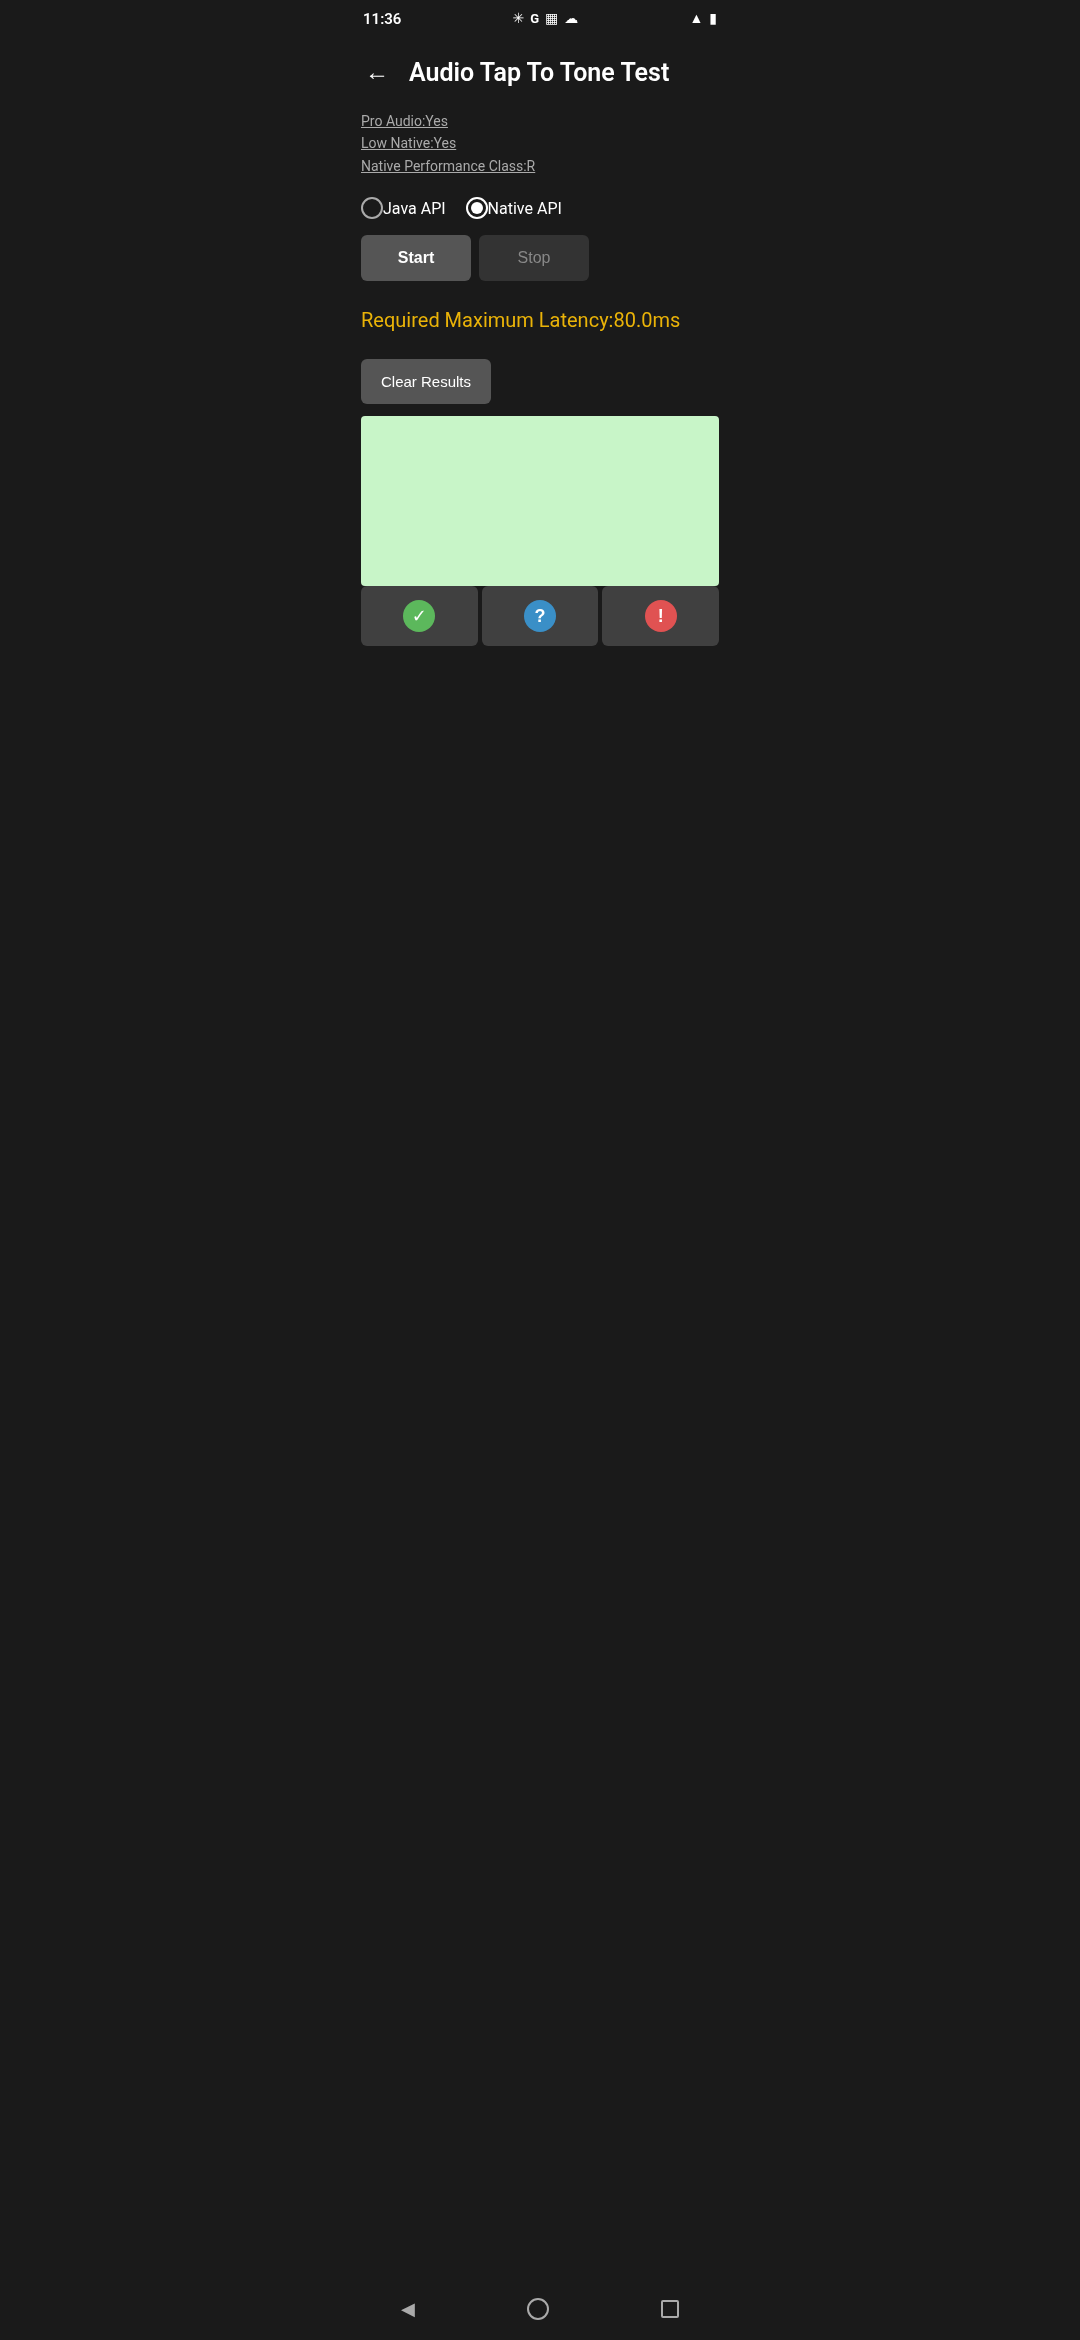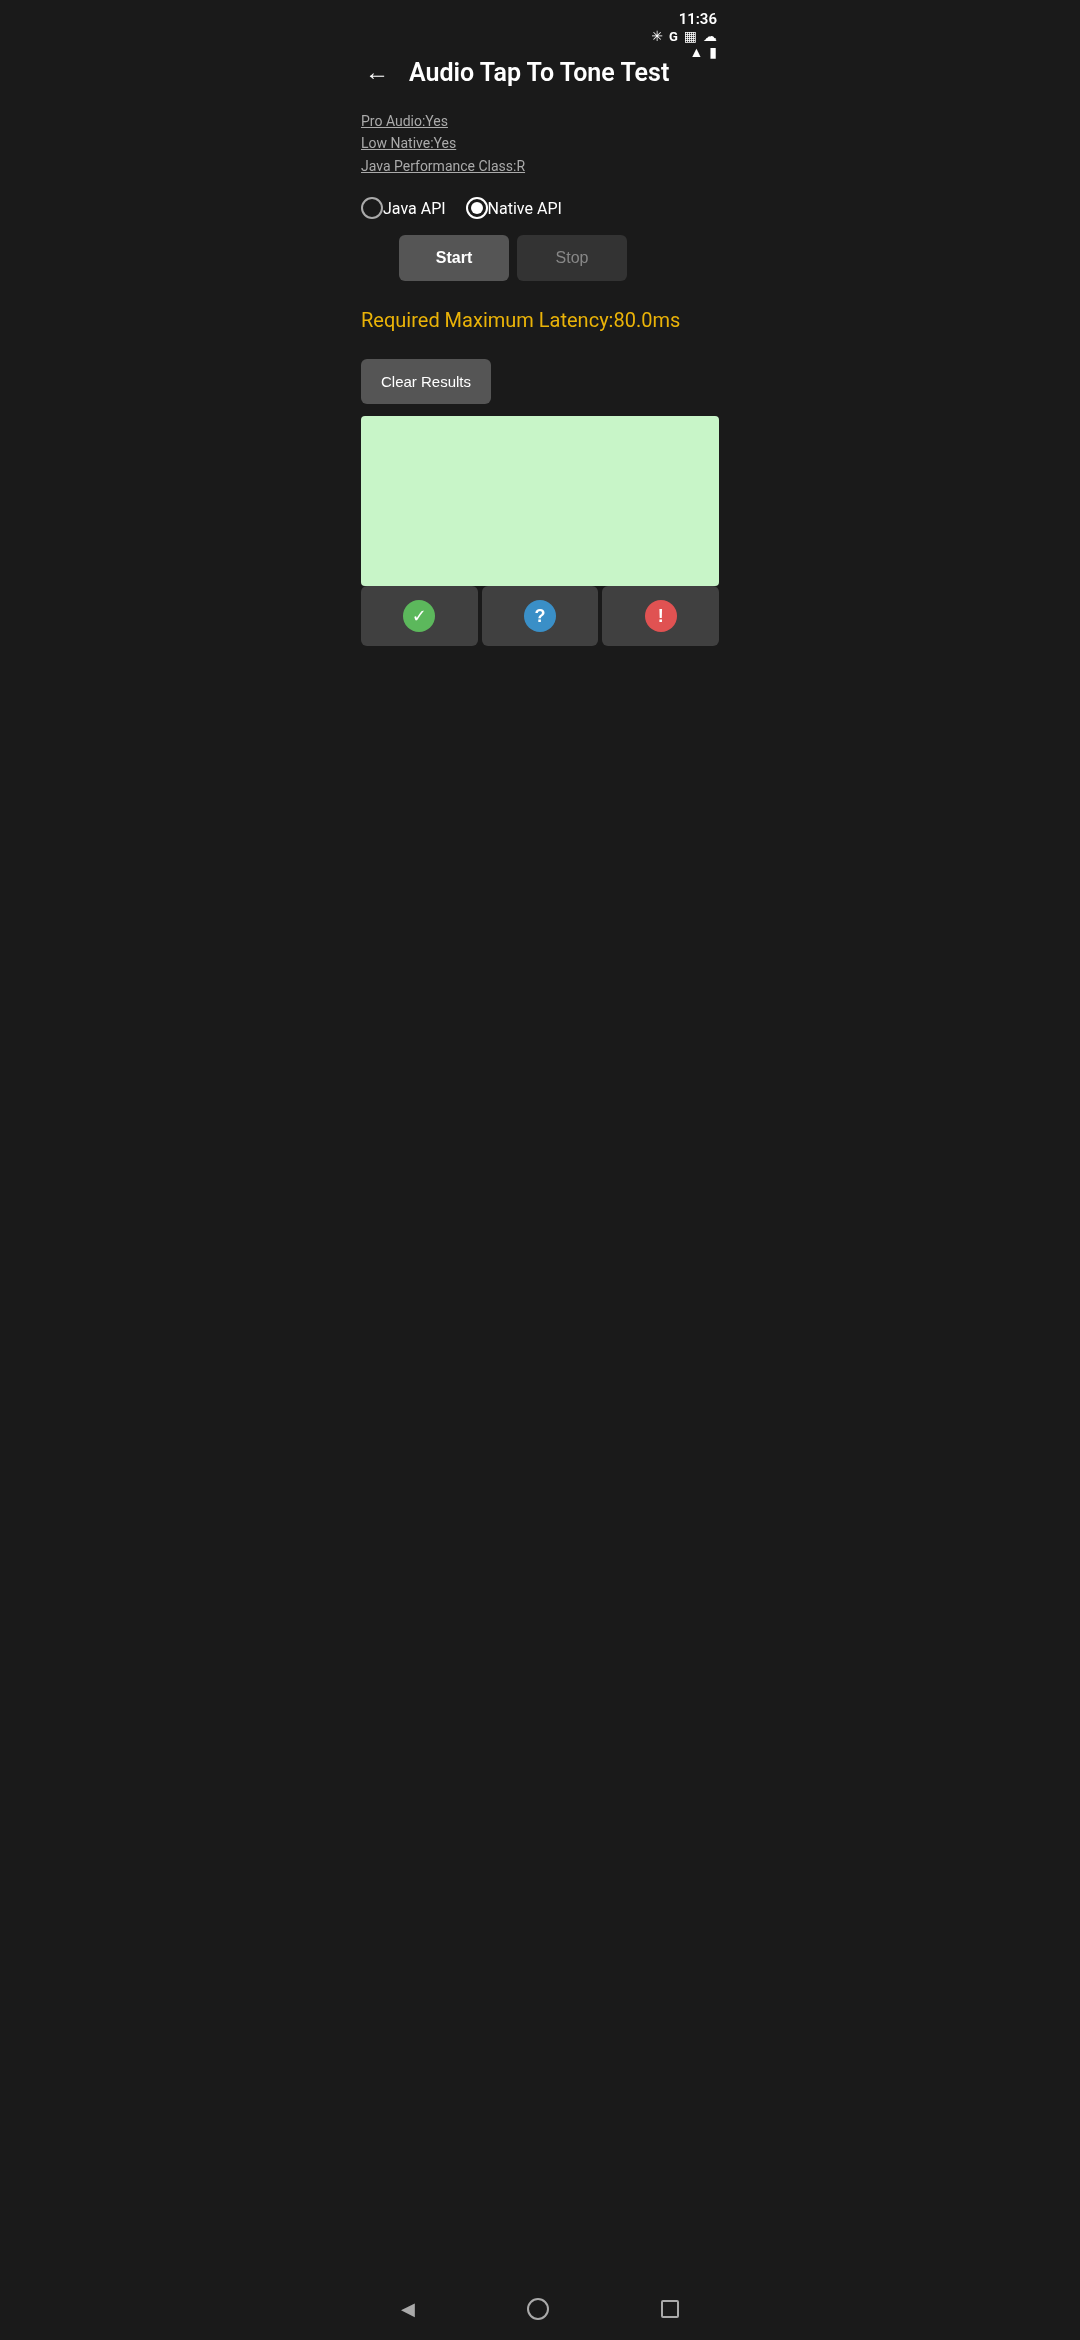--- a/index.html
+++ b/index.html
@@ -17,24 +17,23 @@
       min-height: 844px;
       margin: 0 auto;
       position: relative;
       overflow-x: hidden;
     }
 
     
     .status-bar {
       display: flex;
       justify-content: space-between;
-      align-items: flex-end;
+      align-items: flex-start;
       padding: 10px 18px 6px 18px;
       height: 42px;
-      flex-direction: column;
     }
 
     .status-time {
       font-size: 15px;
       font-weight: 600;
       color: #ffffff;
     }
 
     .status-icons-left {
       display: flex;
@@ -139,21 +138,20 @@
     .btn-start {
       background-color: #555555;
       color: #ffffff;
       border: none;
       border-radius: 6px;
       padding: 14px 28px;
       font-size: 16px;
       font-weight: 600;
       cursor: pointer;
       min-width: 110px;
-      margin-left: 38px;
     }
 
     .btn-stop {
       background-color: #333333;
       color: #888888;
       border: none;
       border-radius: 6px;
       padding: 14px 28px;
       font-size: 16px;
       cursor: pointer;
@@ -301,21 +299,21 @@
 
 <div class="top-bar">
   <button class="back-button">←</button>
   <span class="page-title">Audio Tap To Tone Test</span>
 </div>
 
 
 <div class="info-section">
   <div class="info-line">Pro Audio:Yes</div>
   <div class="info-line">Low Native:Yes</div>
-  <div class="info-line">Java Performance Class:R</div>
+  <div class="info-line">Native Performance Class:R</div>
 </div>
 
 
 <div class="radio-group">
   <div class="radio-option">
     <div class="radio-circle"></div>
     <span class="radio-label">Java API</span>
   </div>
   <div class="radio-option">
     <div class="radio-circle selected">

